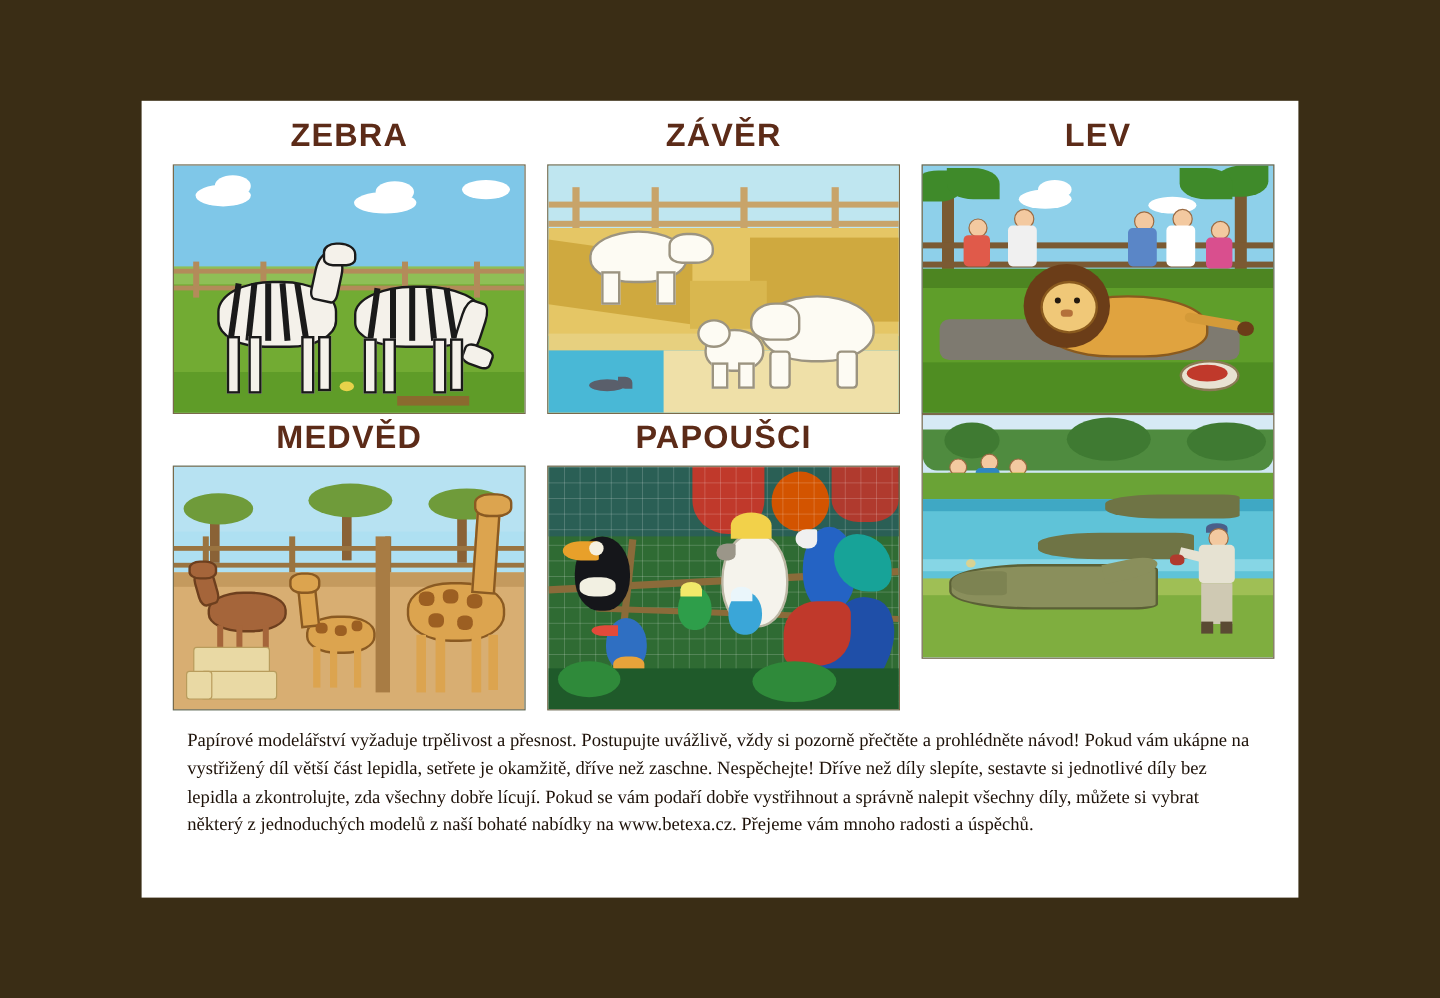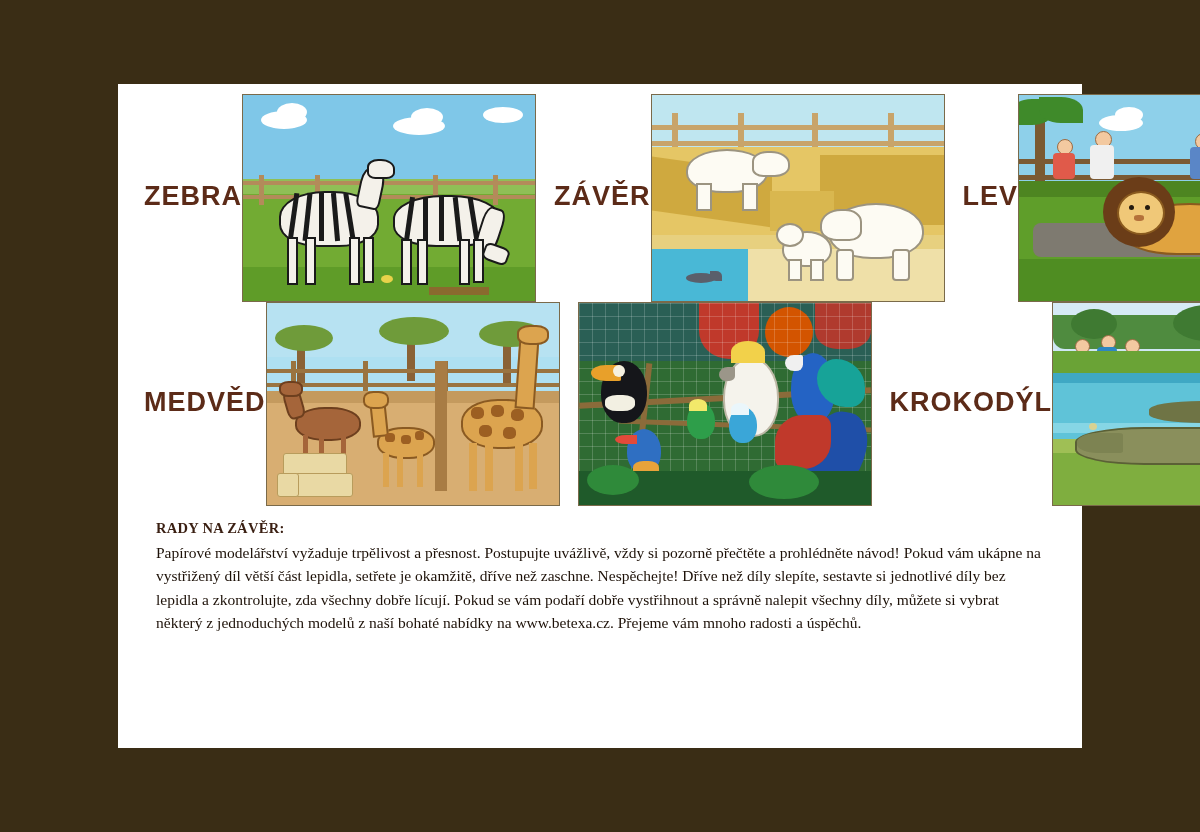--- a/index.html
+++ b/index.html
@@ -24,21 +24,21 @@
     padding: 10px 26px 0 26px;
   }
   .grid {
     display: grid;
     grid-template-columns: repeat(3, 1fr);
     column-gap: 18px;
     row-gap: 0px;
   }
   .cell {
     display: flex;
-    flex-direction: row;
+    flex-direction: column;
     align-items: center;
   }
   .caption {
     font-family: "Liberation Sans", sans-serif;
     font-weight: bold;
     font-size: 27px;
     letter-spacing: 1px;
     color: #5c2b18;
     margin: 4px 0 8px 0;
     text-align: center;
@@ -322,20 +322,21 @@
         <div class="shape" style="left:248px;top:140px;width:8px;height:48px;background:#dca44f;"></div>
         <div class="shape" style="left:262px;top:140px;width:8px;height:46px;background:#dca44f;"></div>
 
         <div class="bale" style="left:16px;top:150px;width:62px;height:22px;"></div>
         <div class="bale" style="left:22px;top:170px;width:62px;height:22px;"></div>
         <div class="bale" style="left:10px;top:170px;width:20px;height:22px;"></div>
       </div>
     </div>
 
     <div class="cell">
+      <div class="caption">PAPOUŠCI</div>
       <div class="thumb">
         <div class="p-bg"></div>
         <div class="shape" style="left:0;top:0;right:0;height:58px;background:#2a5f55;"></div>
         <div class="shape" style="left:120px;top:0;width:60px;height:56px;background:#c0392b;border-radius:0 0 50% 50%;"></div>
         <div class="shape" style="left:186px;top:4px;width:48px;height:50px;background:#d35400;border-radius:50%;"></div>
         <div class="shape" style="left:236px;top:0;width:56px;height:46px;background:#b03a2e;border-radius:0 0 40% 40%;"></div>
         <div class="p-net"></div>
         <div class="branch" style="left:0;top:92px;right:0;height:6px;transform:rotate(-3deg);"></div>
         <div class="branch" style="left:40px;top:120px;right:0;height:5px;transform:rotate(2deg);"></div>
         <div class="branch" style="left:60px;top:60px;width:6px;height:140px;transform:rotate(6deg);"></div>
@@ -364,21 +365,20 @@
         <div class="shape" style="left:36px;top:132px;width:22px;height:9px;background:#e24a3a;border-radius:50% 0 0 50%;"></div>
         <div class="shape" style="left:54px;top:158px;width:26px;height:16px;background:#e8a33a;border-radius:40%;"></div>
 
         <div class="shape" style="left:0;bottom:0;right:0;height:34px;background:#1f5a2a;"></div>
         <div class="shape" style="left:8px;bottom:10px;width:52px;height:30px;background:#2f8a3a;border-radius:50%;"></div>
         <div class="shape" style="left:170px;bottom:6px;width:70px;height:34px;background:#2f8a3a;border-radius:50%;"></div>
       </div>
     </div>
 
     <div class="cell">
-      <div class="caption">KROKODÝL</div>
       <div class="thumb" style="background:#cfe7f4;">
         <div class="shape" style="left:0;top:0;right:0;height:30px;background:#d6eaf5;"></div>
         <div class="shape" style="left:0;top:12px;right:0;height:34px;background:#4f8b3f;border-radius:0 0 12px 12px;"></div>
         <div class="shape" style="left:18px;top:6px;width:46px;height:30px;background:#3f7a32;border-radius:50%;"></div>
         <div class="shape" style="left:120px;top:2px;width:70px;height:36px;background:#3f7a32;border-radius:50%;"></div>
         <div class="shape" style="left:220px;top:6px;width:66px;height:32px;background:#3f7a32;border-radius:50%;"></div>
 
         <div class="person-head" style="left:22px;top:36px;width:13px;height:13px;"></div>
         <div class="person-body" style="left:18px;top:48px;width:20px;height:22px;background:#c0392b;"></div>
         <div class="person-head" style="left:48px;top:32px;width:13px;height:13px;"></div>
@@ -409,17 +409,16 @@
         <div class="shape" style="left:232px;top:140px;width:26px;height:34px;background:#cfc9b3;"></div>
         <div class="shape" style="left:214px;top:112px;width:18px;height:8px;background:#e6e2d2;transform:rotate(14deg);"></div>
         <div class="shape" style="left:206px;top:116px;width:12px;height:9px;background:#b03a2e;border-radius:40%;"></div>
         <div class="shape" style="left:232px;top:172px;width:10px;height:10px;background:#5a4a33;"></div>
         <div class="shape" style="left:248px;top:172px;width:10px;height:10px;background:#5a4a33;"></div>
       </div>
     </div>
   </div>
 
   <div class="footer">
-    <div class="footer-title">RADY NA ZÁVĚR:</div>
     <div class="footer-text">Papírové modelářství vyžaduje trpělivost a přesnost. Postupujte uvážlivě, vždy si pozorně přečtěte a prohlédněte návod! Pokud vám ukápne na vystřižený díl větší část lepidla, setřete je okamžitě, dříve než zaschne. Nespěchejte! Dříve než díly slepíte, sestavte si jednotlivé díly bez lepidla a zkontrolujte, zda všechny dobře lícují. Pokud se vám podaří dobře vystřihnout a správně nalepit všechny díly, můžete si vybrat některý z jednoduchých modelů z naší bohaté nabídky na www.betexa.cz. Přejeme vám mnoho radosti a úspěchů.</div>
   </div>
 
 </div>
 
 </body></html>

